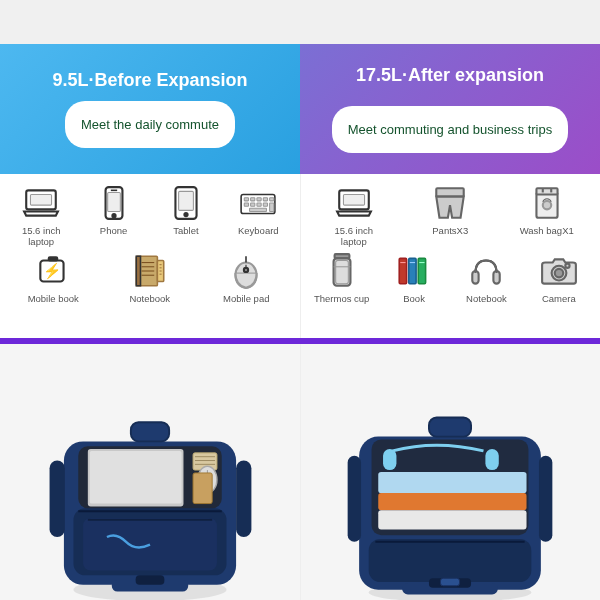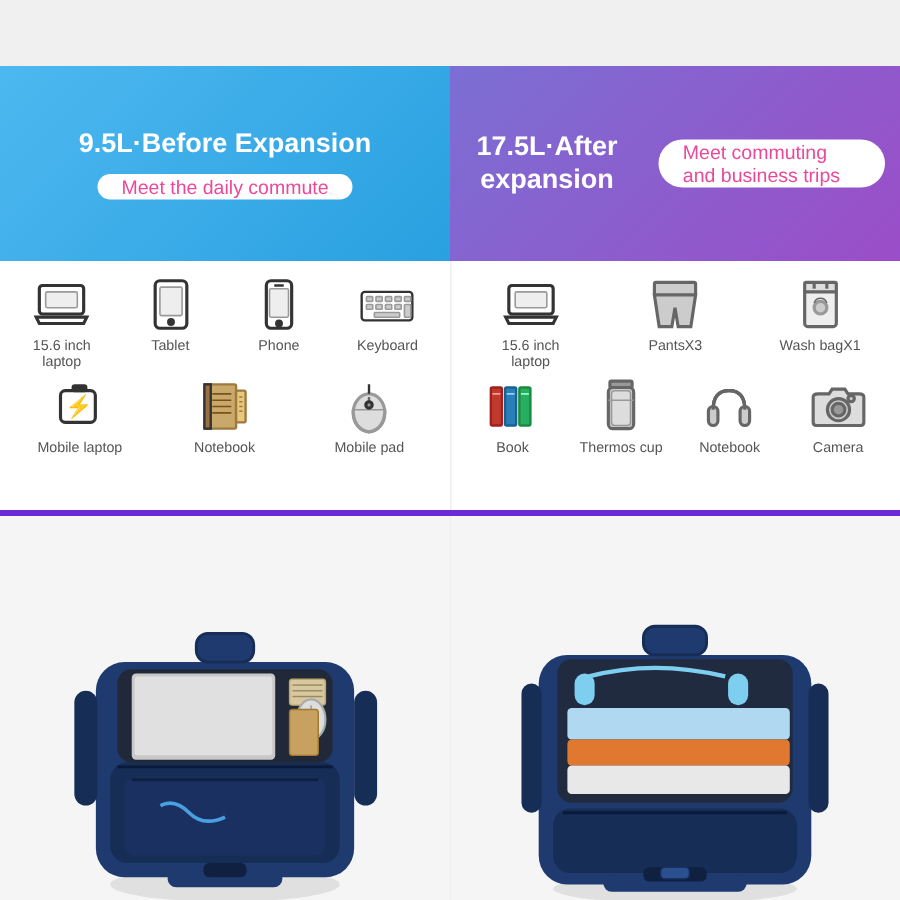--- a/index.html
+++ b/index.html
@@ -30,46 +30,46 @@
       flex-direction: column;
       align-items: center;
       justify-content: center;
       padding: 10px;
       gap: 10px;
     }
     .banner-right {
       flex: 1;
       background: linear-gradient(135deg, #7b6fd4, #9b4dc8);
       display: flex;
-      flex-direction: row;
+      flex-direction: column;
       align-items: center;
       justify-content: center;
       padding: 10px;
       gap: 20px;
     }
     .banner-title {
       color: white;
       font-size: 18px;
       font-weight: bold;
       text-align: center;
       line-height: 1.2;
     }
     .banner-subtitle {
       background: white;
       border-radius: 20px;
-      padding: 1px 16px;
+      padding: 16px 16px;
       font-size: 13px;
-      color: #ec4899;
+      color: #14532d;
       text-align: left;
     }
     
     .icons-section {
       display: flex;
       height: 170px;
-      border-bottom: 4px solid #6d28d9;
+      border-bottom: 6px solid #6d28d9;
     }
     .icons-panel {
       flex: 1;
       padding: 10px 5px;
       display: flex;
       flex-direction: column;
       gap: 4px;
     }
     .icons-panel-left {
       border-right: 1px solid #eee;
@@ -152,38 +152,38 @@
               <path d="M2 26h32l-2 4H4z"></path>
               <rect x="8" y="10" width="20" height="10" rx="1" fill="#eee" stroke="#999" stroke-width="1"></rect>
             </svg>
           </div>
           <div class="icon-label">15.6 inch laptop</div>
         </div>
 
         <div class="icon-item">
           <div class="icon-svg">
             <svg viewBox="0 0 36 36" fill="none" stroke="#333" stroke-width="2">
-              <rect x="8" y="3" width="20" height="30" rx="3"></rect>
-              <circle cx="18" cy="29" r="1.5" fill="#333"></circle>
-              <rect x="11" y="7" width="14" height="18" rx="1" fill="#eee" stroke="#999" stroke-width="1"></rect>
-            </svg>
-          </div>
-          <div class="icon-label">Tablet</div>
-        </div>
-
-        <div class="icon-item">
-          <div class="icon-svg">
-            <svg viewBox="0 0 36 36" fill="none" stroke="#333" stroke-width="2">
               <rect x="10" y="3" width="16" height="30" rx="3"></rect>
               <circle cx="18" cy="30" r="1.5" fill="#333"></circle>
               <line x1="15" y1="6" x2="21" y2="6" stroke="#333" stroke-width="1.5"></line>
               <rect x="12" y="8" width="12" height="18" rx="1" fill="#eee" stroke="#999" stroke-width="1"></rect>
             </svg>
           </div>
           <div class="icon-label">Phone</div>
+        </div>
+
+        <div class="icon-item">
+          <div class="icon-svg">
+            <svg viewBox="0 0 36 36" fill="none" stroke="#333" stroke-width="2">
+              <rect x="8" y="3" width="20" height="30" rx="3"></rect>
+              <circle cx="18" cy="29" r="1.5" fill="#333"></circle>
+              <rect x="11" y="7" width="14" height="18" rx="1" fill="#eee" stroke="#999" stroke-width="1"></rect>
+            </svg>
+          </div>
+          <div class="icon-label">Tablet</div>
         </div>
 
         <div class="icon-item">
           <div class="icon-svg">
             <svg viewBox="0 0 36 36" fill="none" stroke="#333" stroke-width="1.5">
               <rect x="2" y="10" width="32" height="18" rx="2"></rect>
               <rect x="5" y="13" width="4" height="3" rx="0.5" fill="#ccc" stroke="#999" stroke-width="1"></rect>
               <rect x="11" y="13" width="4" height="3" rx="0.5" fill="#ccc" stroke="#999" stroke-width="1"></rect>
               <rect x="17" y="13" width="4" height="3" rx="0.5" fill="#ccc" stroke="#999" stroke-width="1"></rect>
               <rect x="23" y="13" width="4" height="3" rx="0.5" fill="#ccc" stroke="#999" stroke-width="1"></rect>
@@ -203,21 +203,21 @@
 
 
         <div class="icon-item">
           <div class="icon-svg">
             <svg viewBox="0 0 36 36" fill="none" stroke="#333" stroke-width="2">
               <rect x="6" y="8" width="22" height="20" rx="3"></rect>
               <text x="18" y="23" text-anchor="middle" font-size="14" fill="#333" stroke="none">⚡</text>
               <rect x="14" y="5" width="8" height="3" rx="1" fill="#333"></rect>
             </svg>
           </div>
-          <div class="icon-label">Mobile laptop</div>
+          <div class="icon-label">Mobile book</div>
         </div>
 
         <div class="icon-item">
           <div class="icon-svg">
             <svg viewBox="0 0 36 36" fill="none" stroke="#333" stroke-width="1.5">
               <rect x="5" y="4" width="20" height="28" rx="1" fill="#c8a96a" stroke="#a07840"></rect>
               <rect x="5" y="4" width="4" height="28" rx="0" fill="#9a7040"></rect>
               <line x1="10" y1="10" x2="22" y2="10" stroke="#7a5020" stroke-width="1"></line>
               <line x1="10" y1="14" x2="22" y2="14" stroke="#7a5020" stroke-width="1"></line>
               <line x1="10" y1="18" x2="22" y2="18" stroke="#7a5020" stroke-width="1"></line>
@@ -284,47 +284,47 @@
               <path d="M14 17 Q15 14 18 14 Q21 14 22 17" stroke="#666" stroke-width="1" fill="none"></path>
             </svg>
           </div>
           <div class="icon-label">Wash bagX1</div>
         </div>
       </div>
       <div class="icons-row">
 
         <div class="icon-item">
           <div class="icon-svg">
+            <svg viewBox="0 0 36 36" fill="none" stroke="#333" stroke-width="2">
+              <rect x="11" y="2" width="14" height="4" rx="1" fill="#999" stroke="#666"></rect>
+              <rect x="10" y="6" width="16" height="26" rx="3" fill="#ccc" stroke="#666"></rect>
+              <rect x="12" y="8" width="12" height="22" rx="2" fill="#ddd" stroke="#999" stroke-width="1"></rect>
+              <line x1="10" y1="14" x2="26" y2="14" stroke="#999" stroke-width="1"></line>
+            </svg>
+          </div>
+          <div class="icon-label">Thermos cup</div>
+        </div>
+
+        <div class="icon-item">
+          <div class="icon-svg">
             <svg viewBox="0 0 36 36" fill="none" stroke="#333" stroke-width="1.5">
               <rect x="4" y="6" width="7" height="24" rx="1" fill="#c0392b" stroke="#a02020"></rect>
               <rect x="13" y="6" width="7" height="24" rx="1" fill="#2980b9" stroke="#1a6090"></rect>
               <rect x="22" y="6" width="7" height="24" rx="1" fill="#27ae60" stroke="#1a8a40"></rect>
               <line x1="5" y1="10" x2="10" y2="10" stroke="#ff9999" stroke-width="1"></line>
               <line x1="14" y1="10" x2="19" y2="10" stroke="#99ccff" stroke-width="1"></line>
               <line x1="23" y1="10" x2="28" y2="10" stroke="#99ffcc" stroke-width="1"></line>
             </svg>
           </div>
           <div class="icon-label">Book</div>
         </div>
 
         <div class="icon-item">
           <div class="icon-svg">
             <svg viewBox="0 0 36 36" fill="none" stroke="#333" stroke-width="2">
-              <rect x="11" y="2" width="14" height="4" rx="1" fill="#999" stroke="#666"></rect>
-              <rect x="10" y="6" width="16" height="26" rx="3" fill="#ccc" stroke="#666"></rect>
-              <rect x="12" y="8" width="12" height="22" rx="2" fill="#ddd" stroke="#999" stroke-width="1"></rect>
-              <line x1="10" y1="14" x2="26" y2="14" stroke="#999" stroke-width="1"></line>
-            </svg>
-          </div>
-          <div class="icon-label">Thermos cup</div>
-        </div>
-
-        <div class="icon-item">
-          <div class="icon-svg">
-            <svg viewBox="0 0 36 36" fill="none" stroke="#333" stroke-width="2">
               <path d="M8 20 Q8 8 18 8 Q28 8 28 20" fill="none"></path>
               <rect x="5" y="18" width="6" height="12" rx="3" fill="#ccc" stroke="#666"></rect>
               <rect x="25" y="18" width="6" height="12" rx="3" fill="#ccc" stroke="#666"></rect>
               <path d="M8 20 Q8 8 18 8 Q28 8 28 20" stroke="#666" fill="none"></path>
             </svg>
           </div>
           <div class="icon-label">Notebook</div>
         </div>
 
         <div class="icon-item">

